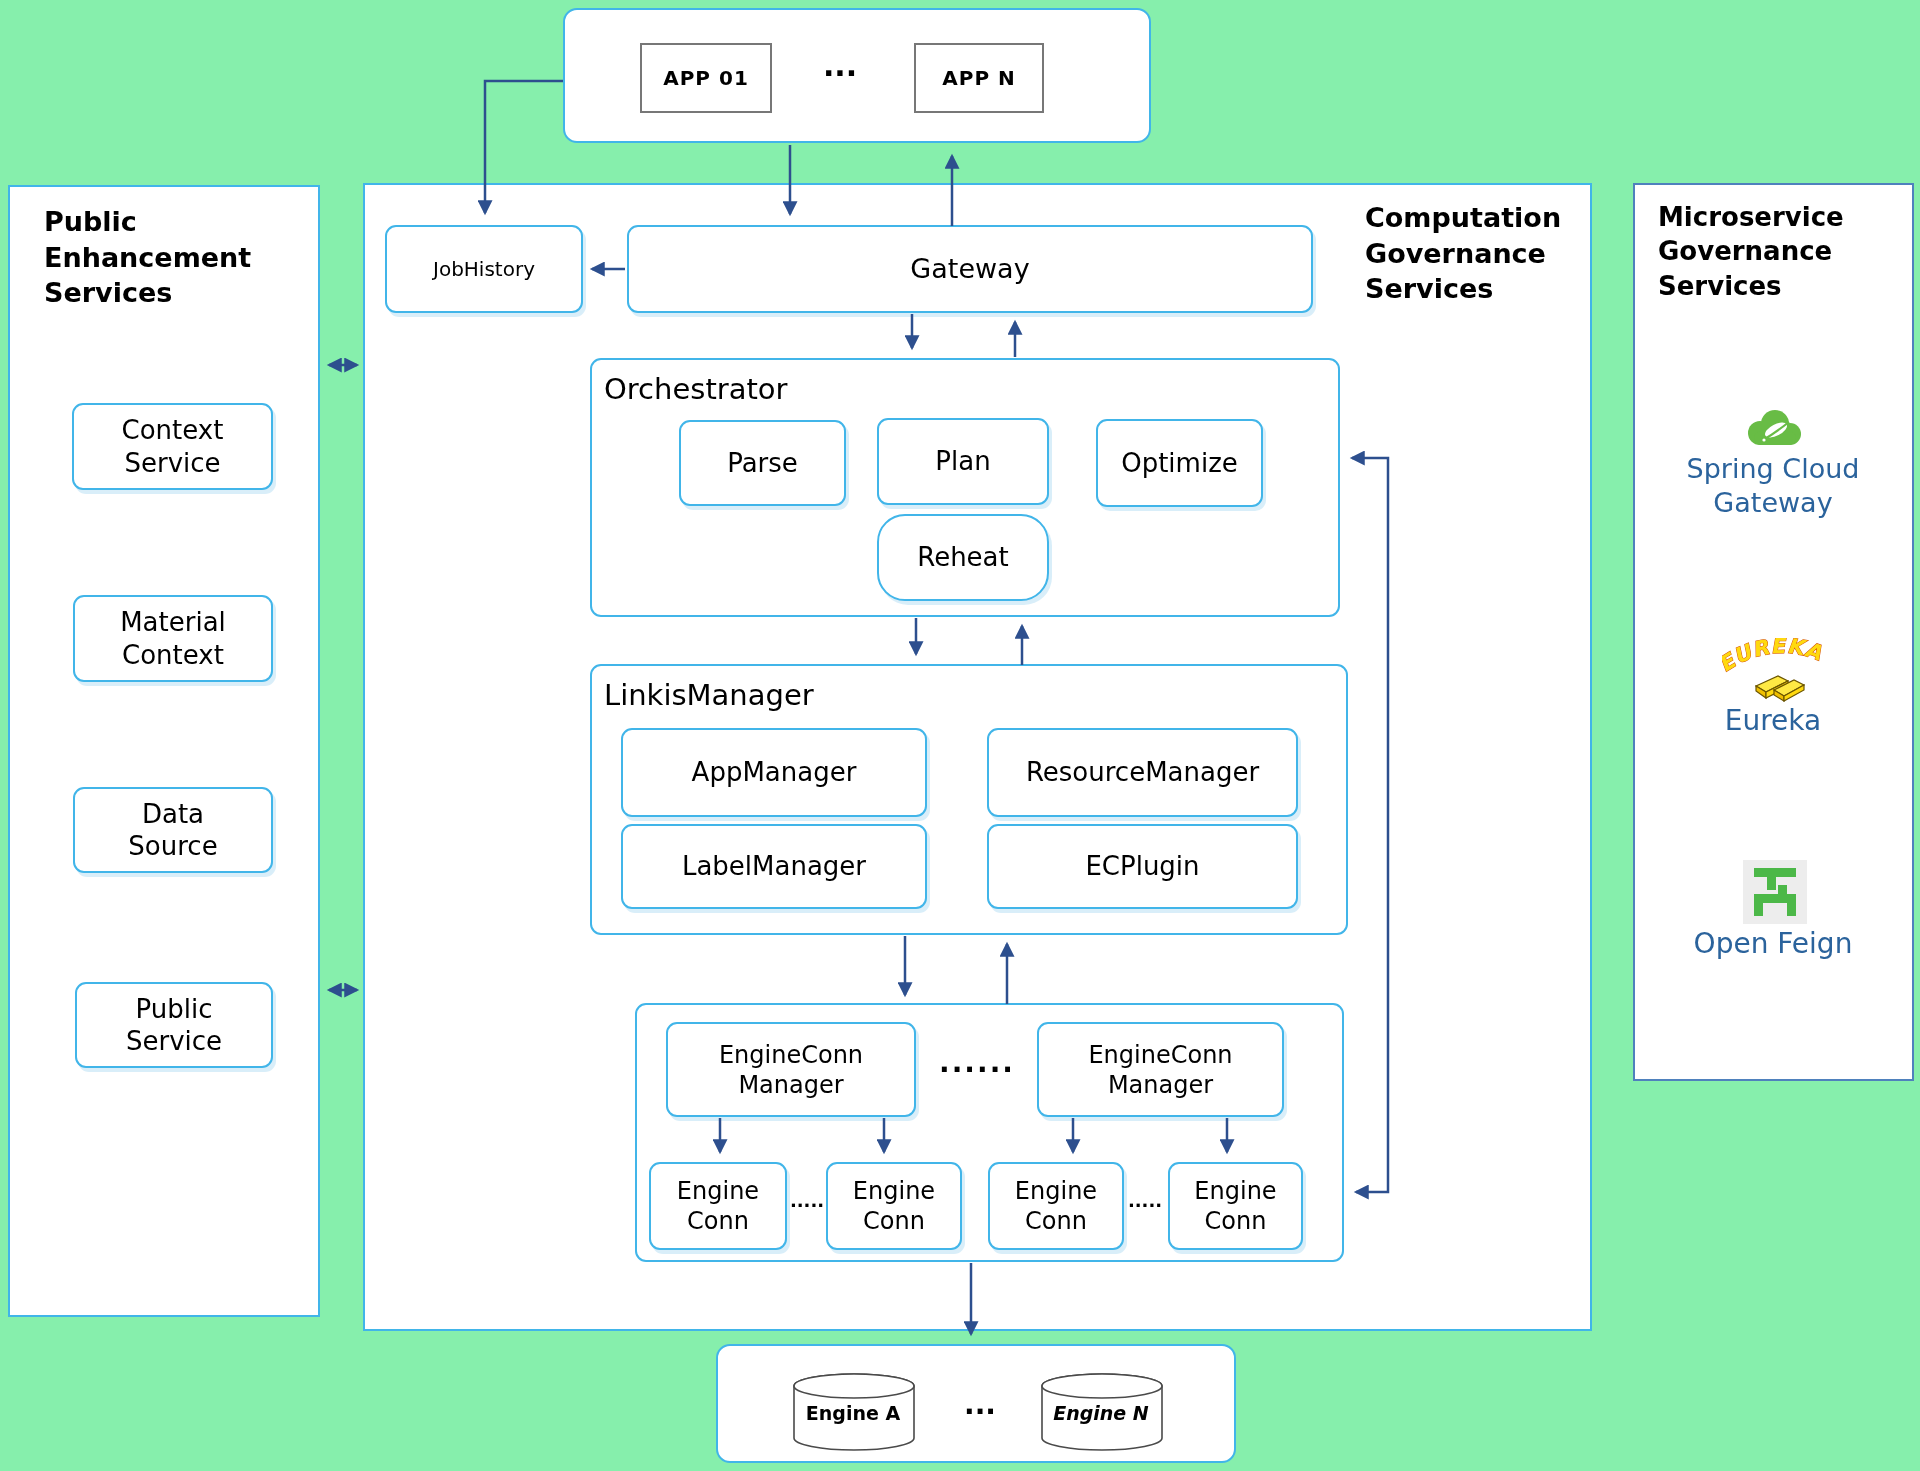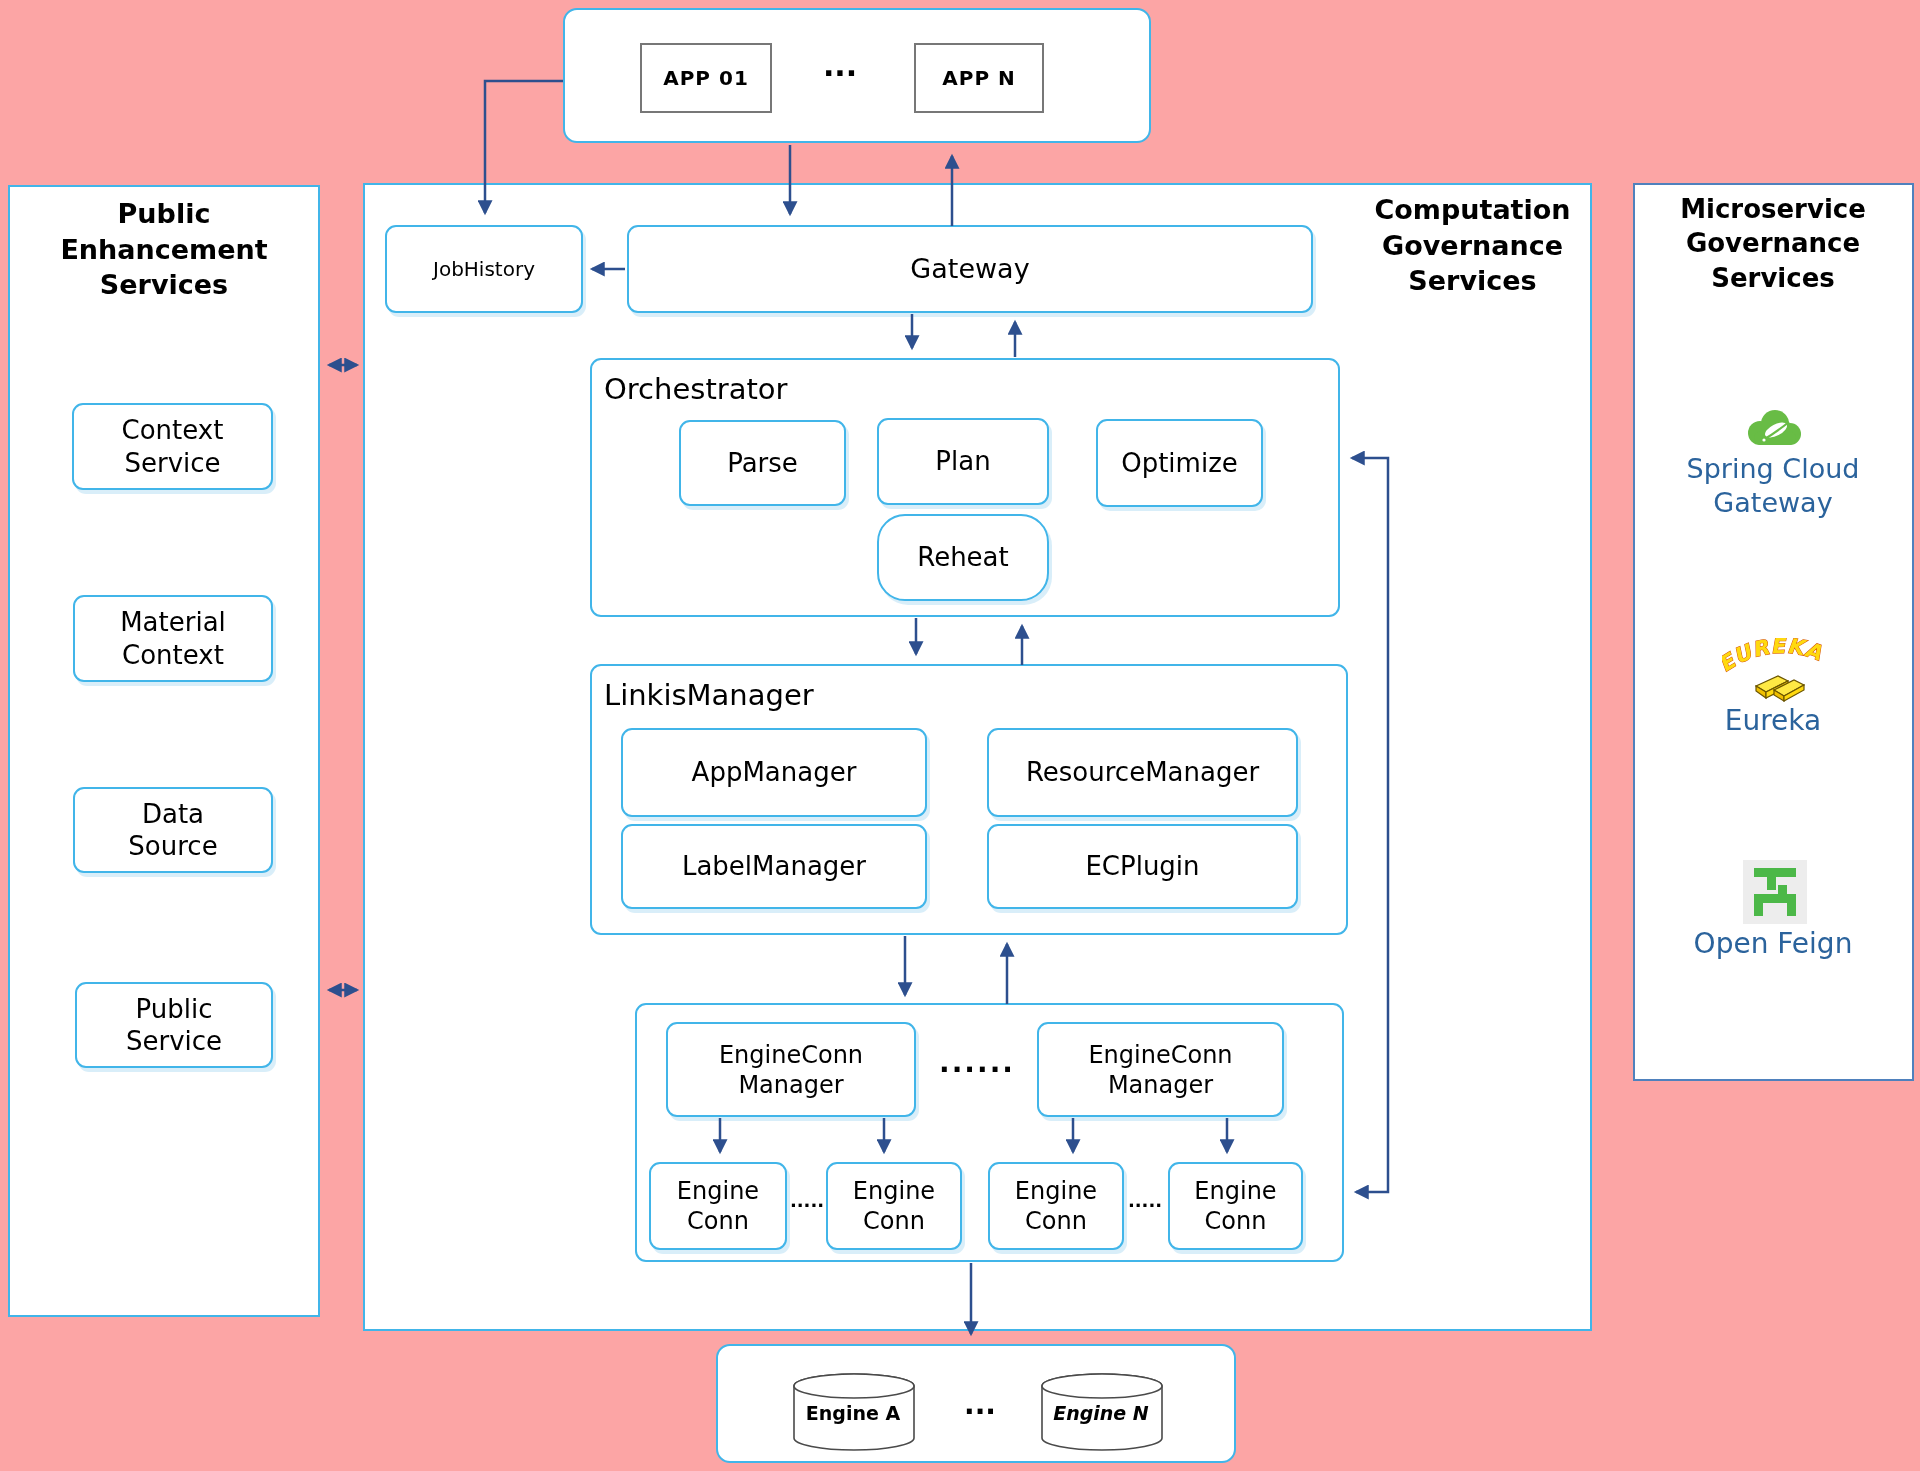--- a/index.html
+++ b/index.html
@@ -1,30 +1,30 @@
 <!DOCTYPE html>
 <html><head>
 <meta charset="utf-8">
 <style>
   html,body{margin:0;padding:0;background:#fff;}
-  #canvas{position:relative;width:1920px;height:1471px;background:#fca5a5;
+  #canvas{position:relative;width:1920px;height:1471px;background:#86efac;
           font-family:"DejaVu Sans",sans-serif;color:#111;overflow:hidden;}
   .abs{position:absolute;box-sizing:border-box;}
   
   .panel{position:absolute;box-sizing:border-box;border:2px solid #41b5e9;background:#fff;}
   .panel.rightp{border-color:#4f81bd;}
   .rounded{border-radius:14px;}
   
   .sbox{position:absolute;box-sizing:border-box;border:2px solid #41b5e9;border-radius:11px;
         background:#fff;display:flex;align-items:center;justify-content:center;text-align:center;
         font-size:26px;color:#000;box-shadow:3px 4px 0 rgba(120,195,235,.28);line-height:1.25;}
   .graybox{position:absolute;box-sizing:border-box;border:2px solid #777;background:#fff;
         display:flex;align-items:center;justify-content:center;font-size:20px;font-weight:700;
         letter-spacing:1px;color:#000;}
-  .title{position:absolute;font-weight:700;font-size:27px;line-height:1.32;text-align:center;color:#000;}
+  .title{position:absolute;font-weight:700;font-size:27px;line-height:1.32;color:#000;margin-top:8px;}
   .grouplabel{position:absolute;font-size:29px;color:#000;}
   .dots{position:absolute;font-weight:700;color:#000;text-align:center;}
   .logotext{position:absolute;text-align:center;font-size:27px;line-height:1.25;color:#2b639c;}
   svg.overlay{position:absolute;left:0;top:0;pointer-events:none;}
   .cyl-label{position:absolute;width:122px;text-align:center;font-size:19px;font-weight:700;color:#000;}
 </style>
 </head>
 <body>
 
 <div id="canvas">

